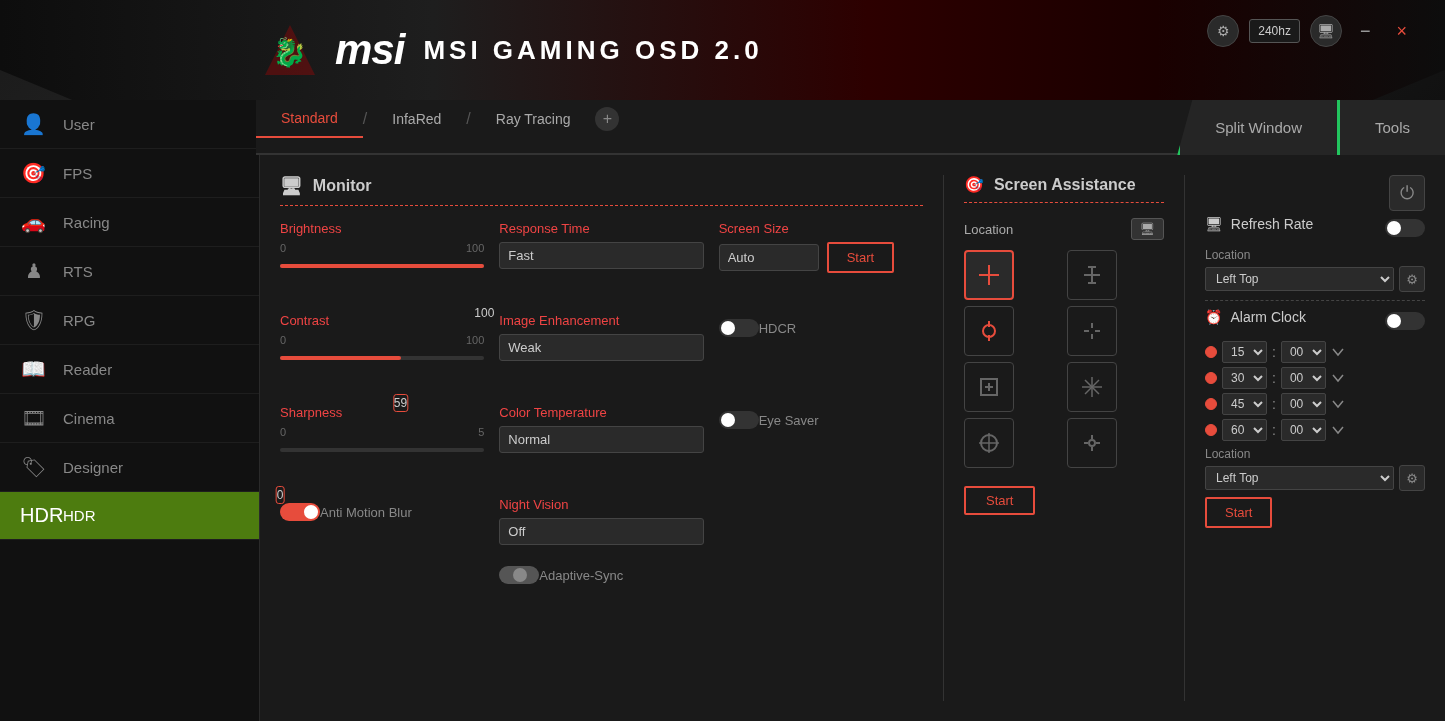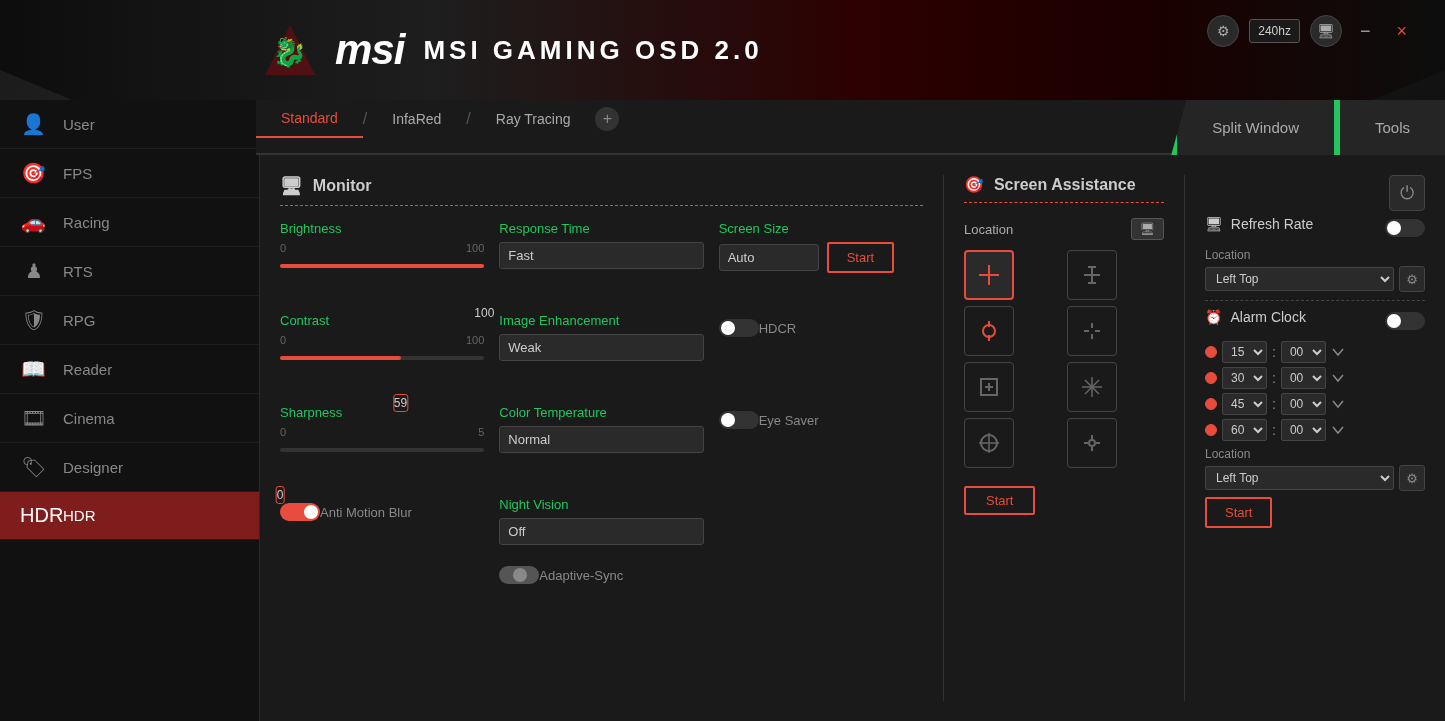--- a/index.html
+++ b/index.html
@@ -113,21 +113,21 @@
       align-items: center;
       padding: 12px 20px;
       gap: 15px;
       cursor: pointer;
       border-bottom: 1px solid #1e1e1e;
       color: #888;
       font-size: 15px;
       transition: all 0.2s;
     }
     .sidebar-item.active {
-      background: #7f1d1d;
+      background: #4d7c0f;
       color: white;
     }
     .sidebar-icon {
       font-size: 20px;
       width: 28px;
       text-align: center;
     }
 
     
     .tabs-area {
@@ -183,21 +183,21 @@
       z-index: 6;
     }
     .right-tab {
       background: #252525;
       color: #aaa;
       padding: 0 35px;
       display: flex;
       align-items: center;
       font-size: 15px;
       cursor: pointer;
-      border-left: 6px solid #22c55e;
+      border-left: 3px solid #22c55e;
     }
     .right-tab:first-child {
       clip-path: polygon(15px 0, 100% 0, 100% 100%, 0 100%);
     }
 
     
     .main-content {
       position: absolute;
       top: 155px;
       left: 260px;
@@ -233,21 +233,21 @@
       display: grid;
       grid-template-columns: 1fr 1fr 1fr;
       gap: 15px;
     }
     .control-group {
       display: flex;
       flex-direction: column;
       gap: 6px;
     }
     .control-label {
-      color: #22c55e;
+      color: #ef4444;
       font-size: 13px;
     }
     .slider-range {
       display: flex;
       justify-content: space-between;
       color: #666;
       font-size: 11px;
       margin-bottom: 4px;
     }
     .slider-track {

